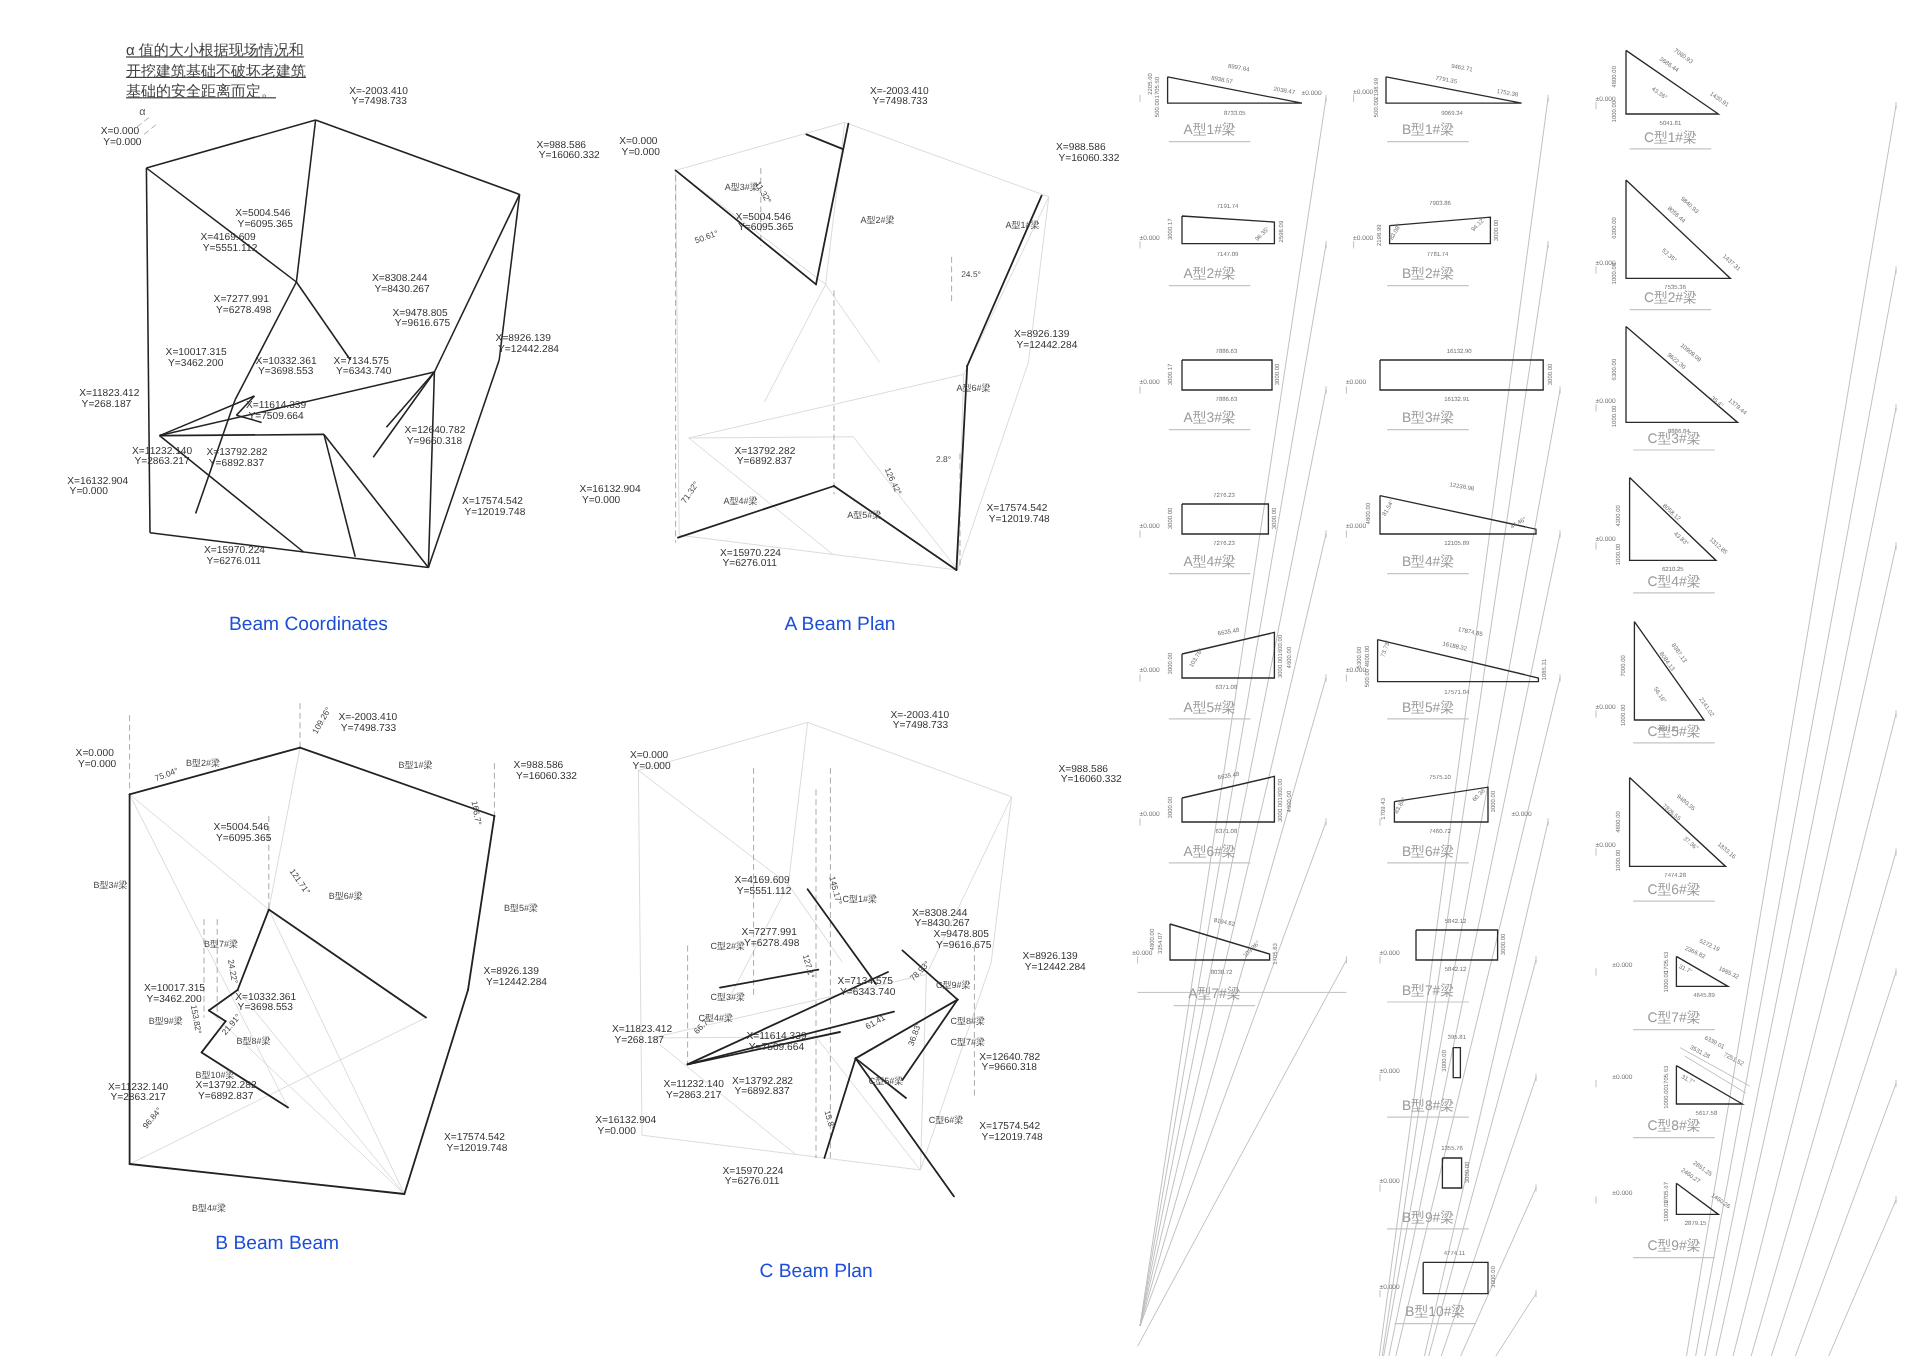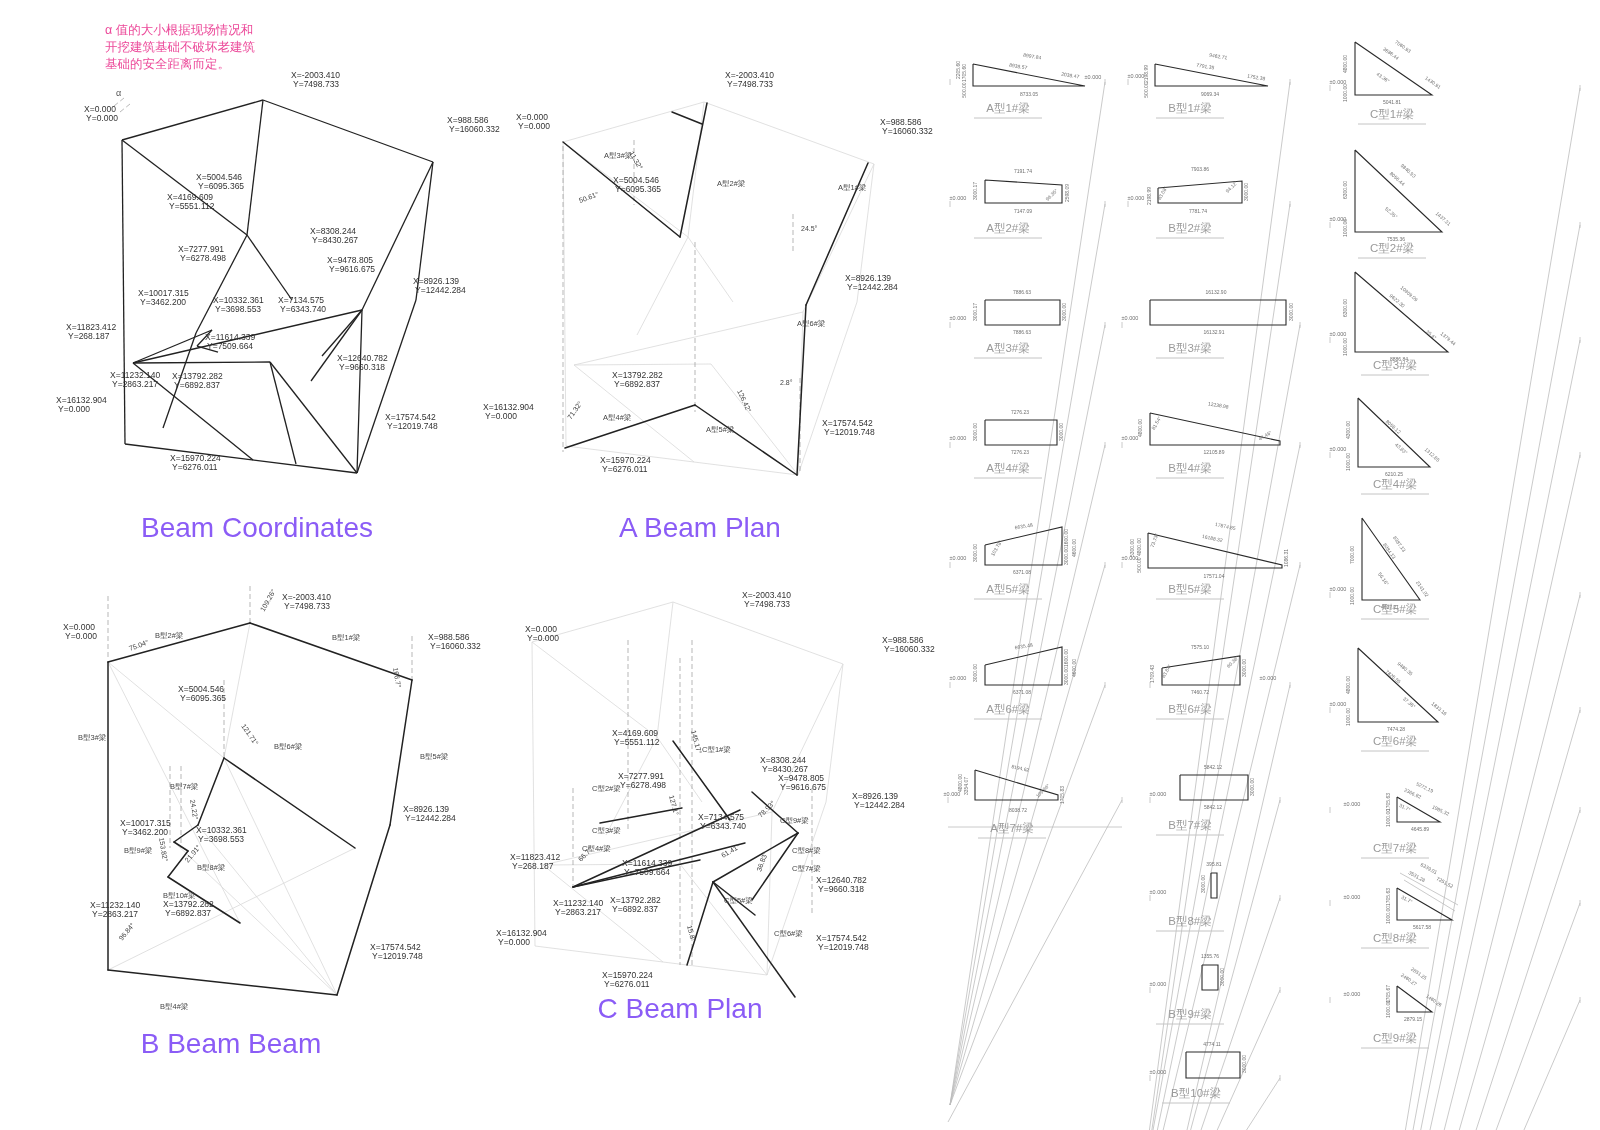--- a/index.html
+++ b/index.html
@@ -1,20 +1,20 @@
 <!DOCTYPE html>
 <html><head>
 <meta charset="utf-8">
 <style>
   html,body{margin:0;padding:0;background:#fff;}
   #sheet{position:relative;width:1600px;height:1130px;background:#fff;overflow:hidden;
          font-family:"Liberation Sans",sans-serif;}
   #sheet svg{position:absolute;left:0;top:0;}
-  .note{position:absolute;left:105px;top:22px;font-size:12.5px;line-height:17px;color:#ec4899;white-space:pre;}
-  .plan-title{position:absolute;transform:translateX(-50%);font-size:28px;color:#8b5cf6;white-space:nowrap;}
+  .note{position:absolute;left:105px;top:34px;font-size:12.5px;line-height:17px;color:#404040;white-space:pre;text-decoration:underline;}
+  .plan-title{position:absolute;transform:translateX(-50%);font-size:16px;color:#1d4ed8;white-space:nowrap;}
   .alpha{position:absolute;left:116px;top:88px;font-size:9px;color:#555;}
   
   .dark{stroke:#222;stroke-width:1.5;fill:none;stroke-linecap:round;}
   .outline{stroke:#222;stroke-width:1.3;fill:none;}
   .gray{stroke:#d9d9d9;stroke-width:0.8;fill:none;}
   .dash{stroke:#9a9a9a;stroke-width:0.7;fill:none;stroke-dasharray:5 3;}
   .base{stroke:#bdbdbd;stroke-width:0.8;fill:none;}
   .shape{stroke:#2a2a2a;stroke-width:1.1;fill:none;}
   .lbl{font-family:"Liberation Sans",sans-serif;font-size:8.5px;fill:#333;}
   .beam{font-family:"Liberation Sans",sans-serif;font-size:7.5px;fill:#444;}
@@ -624,14 +624,14 @@
       <text x="1390" y="994" class="dim" text-anchor="middle" transform="rotate(-90 1390 994)">1705.67</text>
       <text x="1390" y="1009" class="dim" text-anchor="middle" transform="rotate(-90 1390 1009)">1000.00</text>
       <text x="1395" y="1042" class="dtitle" text-anchor="middle">C型9#梁</text>
       <line x1="1361" y1="1048" x2="1429" y2="1048" class="dunder"></line>
     </svg>
   <div class="note"><span>α 值的大小根据现场情况和</span><br><span>开挖建筑基础不破坏老建筑</span><br><span>基础的安全距离而定。</span></div>
   <div class="alpha">α</div>
   <div class="plan-title" style="left:257px;top:512px;">Beam Coordinates</div>
   <div class="plan-title" style="left:700px;top:512px;">A Beam Plan</div>
   <div class="plan-title" style="left:231px;top:1028px;">B Beam Beam</div>
-  <div class="plan-title" style="left:680px;top:993px;">C Beam Plan</div>
+  <div class="plan-title" style="left:680px;top:1051px;">C Beam Plan</div>
 </div>
 
 </body></html>

